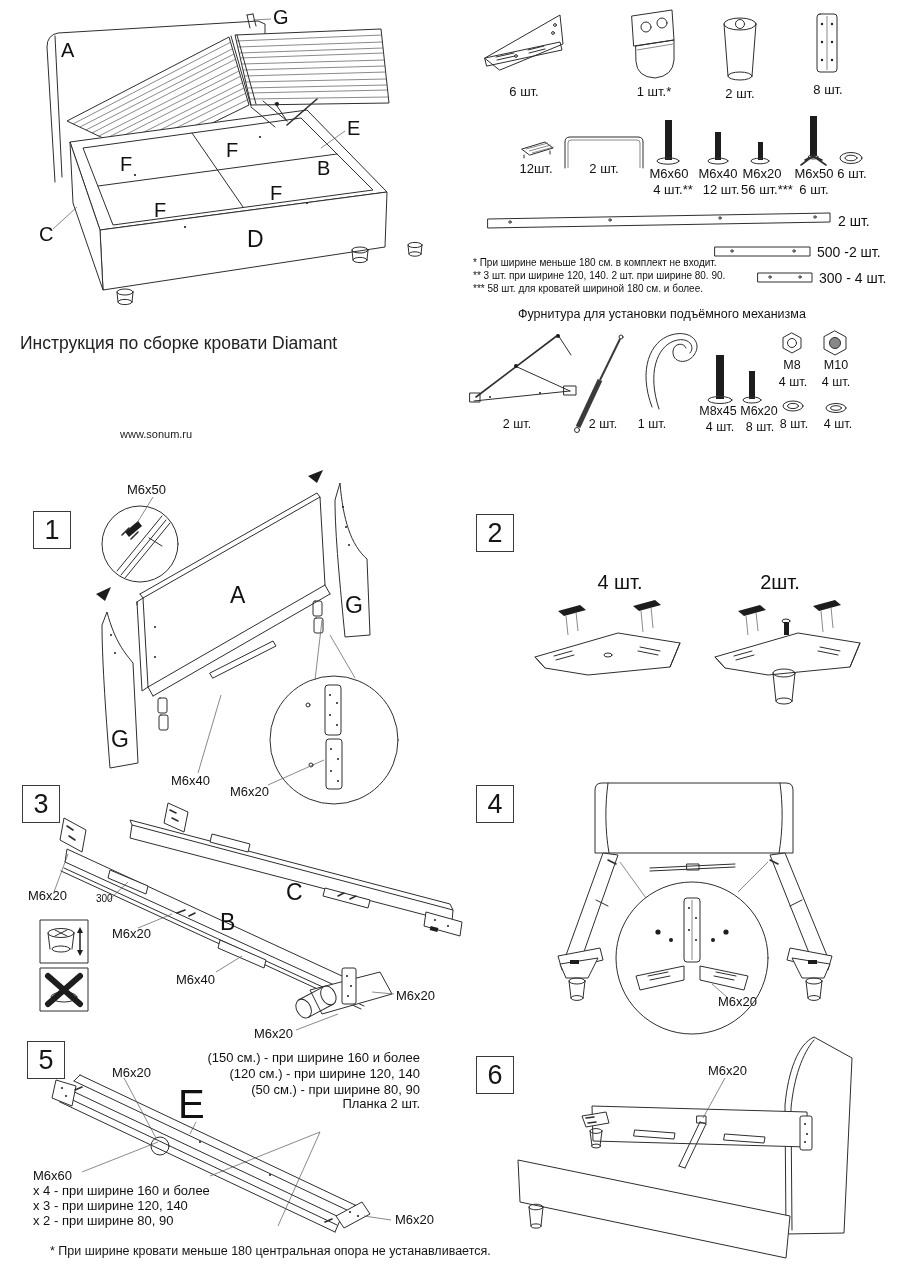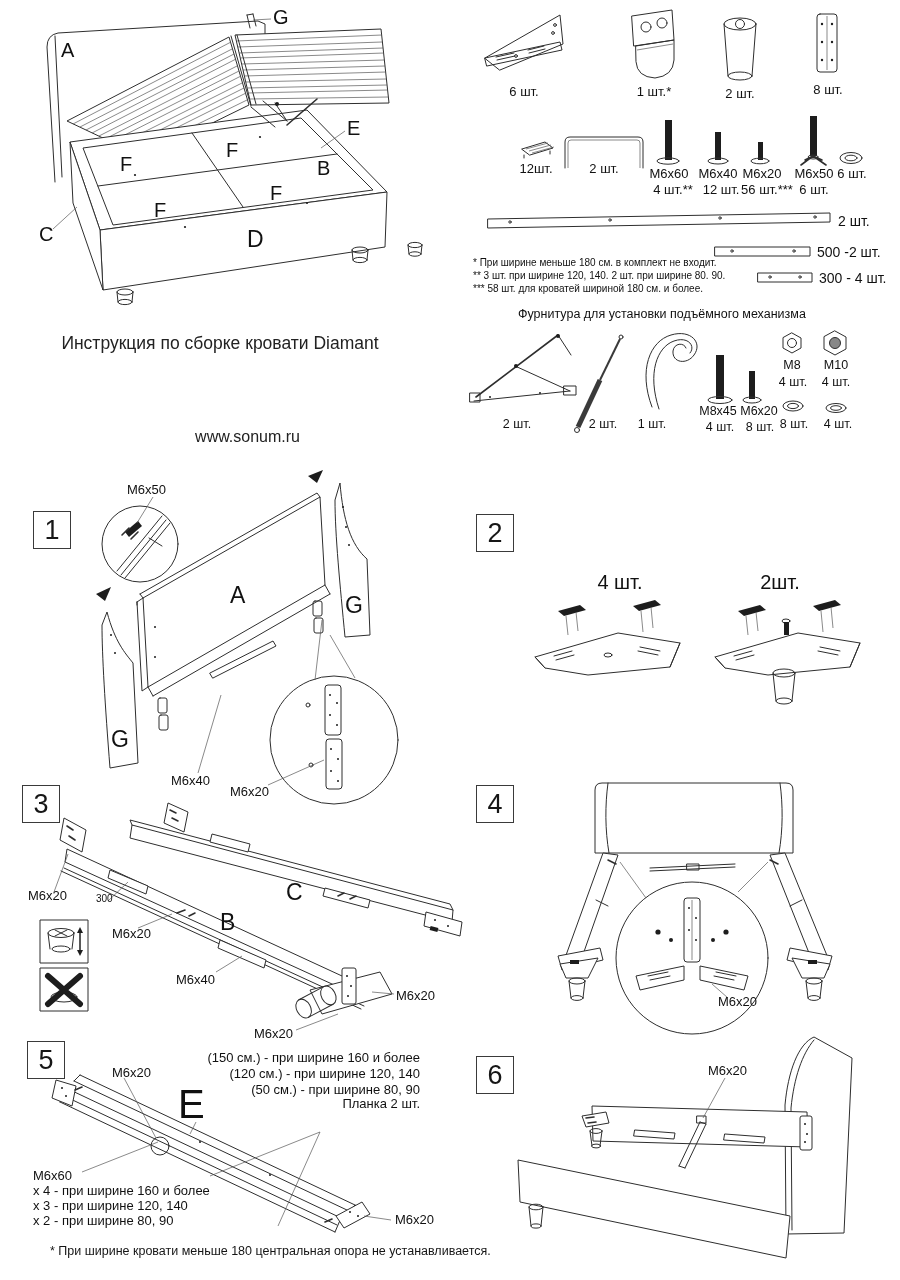--- a/index.html
+++ b/index.html
@@ -17,23 +17,23 @@
   .t13{font-size:13px;}
   .t14{font-size:14px;}
   .t20{font-size:20px;}
   .t23{font-size:23px;}
   .t38{font-size:40px;}
   .mid{text-anchor:middle;}
   .end{text-anchor:end;}
   .stepbox{position:absolute;width:36px;height:36px;border:1.6px solid #3a3a3a;
            display:flex;align-items:center;justify-content:center;
            font-size:27px;color:#161616;background:#fff;}
-  .titleblock{position:absolute;left:20px;top:331px;width:400px;text-align:center;
+  .titleblock{position:absolute;left:20px;top:331px;width:400px;text-align:left;
               font-size:17.5px;line-height:1.4;color:#222;}
-  .site{position:absolute;left:120px;top:428px;width:180px;text-align:right;font-size:16px;color:#222;}
+  .site{position:absolute;left:120px;top:428px;width:180px;text-align:left;font-size:11px;color:#222;}
   .footnote{position:absolute;left:50px;top:1244px;font-size:12.5px;color:#151515;}
 </style>
 </head>
 <body>
 
 <div id="page">
 
   <svg style="left:25px;top:5px" width="410" height="300" viewBox="0 0 410 300">
     <g>
       <path class="d" d="M30,177 L22,42 Q22,30 33,28 L233,16 L240,19 L240,30"></path>

